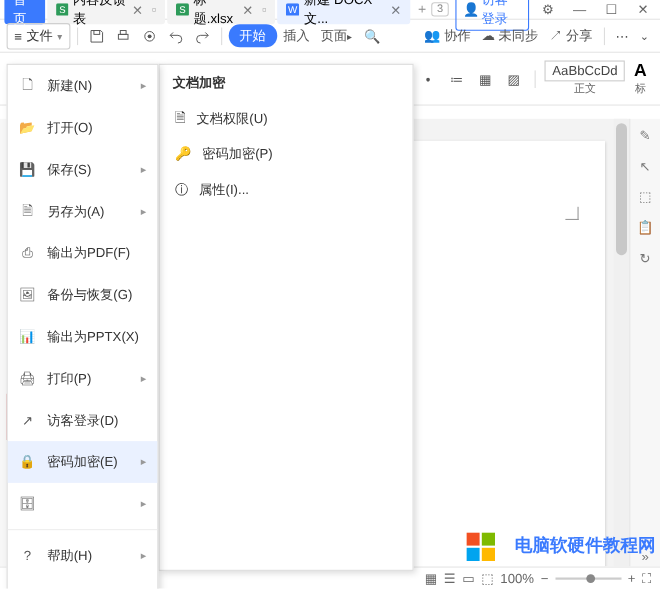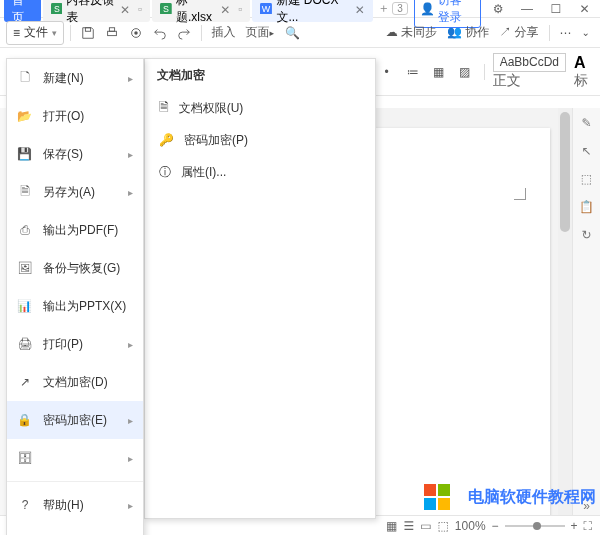--- a/index.html
+++ b/index.html
@@ -18,21 +18,21 @@
 .tbtn{height:22px;padding:0 4px;display:flex;align-items:center;color:#555;border-radius:3px;cursor:pointer}
 .tbtn svg{width:14px;height:14px}
 .filebtn{display:flex;align-items:center;gap:4px;height:24px;padding:0 6px;border:1px solid #d0d0d0;border-radius:3px;color:#333}
 .startbtn{background:#3a7afe;color:#fff;border-radius:10px;padding:2px 10px;font-size:12px}
 .divider{width:1px;height:16px;background:#ddd;margin:0 4px}
 .tlabel{color:#555;padding:0 4px;cursor:pointer}
 .searchbox{display:flex;align-items:center;gap:2px;color:#888;border:1px solid transparent;padding:2px 4px}
 .ribbon{height:48px;border-bottom:1px solid #e5e5e5;display:flex;align-items:center;padding:0 8px;gap:4px;overflow:hidden}
 .ribbtn{width:22px;height:22px;display:flex;align-items:center;justify-content:center;color:#555;border:1px solid transparent}
 .stylebox{border:1px solid #ccc;padding:2px 6px;font-size:11px;color:#444;text-align:center;line-height:1.1}
-.smlabel{font-size:14px;color:#666;}
+.smlabel{font-size:10px;color:#666;text-align:center}
 .doc{position:absolute;left:150px;right:30px;top:108px;bottom:20px;background:#f3f3f3;display:flex;justify-content:center;overflow:hidden}
 .page{background:#fff;margin-top:20px;width:380px;height:500px;box-shadow:0 1px 3px rgba(0,0,0,.2);position:relative}
 .corner{position:absolute;top:60px;right:24px;width:12px;height:12px;border-right:1px solid #999;border-bottom:1px solid #999}
 .sidepanel{position:absolute;right:0;top:108px;bottom:20px;width:28px;background:#f7f7f7;border-left:1px solid #e5e5e5;display:flex;flex-direction:column;align-items:center;padding-top:6px;gap:10px}
 .sidepanel div{width:18px;height:18px;display:flex;align-items:center;justify-content:center;color:#777}
 .statusbar{position:absolute;left:0;right:0;bottom:0;height:20px;background:#fff;border-top:1px solid #e5e5e5;display:flex;align-items:center;padding:0 8px;gap:6px;color:#666;font-size:11px}
 .statusbar .sp{flex:1}
 .filemenu{position:absolute;left:6px;top:58px;width:138px;background:#fff;border:1px solid #ddd;box-shadow:2px 2px 6px rgba(0,0,0,.15);z-index:10}
 .mitem{display:flex;align-items:center;height:38px;padding:0 10px;gap:10px;color:#333;cursor:pointer}
 .mitem .mico{width:16px;height:16px;display:flex;align-items:center;justify-content:center;color:#555}
@@ -132,28 +132,29 @@
       <svg viewBox="0 0 16 16">
         <path d="M5 4l-3 3 3 3M2 7h8a4 4 0 010 8" fill="none" stroke="#555"></path>
       </svg>
     </div>
   <div class="tbtn">
       <svg viewBox="0 0 16 16">
         <path d="M11 4l3 3-3 3M14 7H6a4 4 0 000 8" fill="none" stroke="#555"></path>
       </svg>
     </div>
   <div class="divider"></div>
+  <div class="startbtn">开始</div>
   <div class="tlabel">插入</div>
   <div class="tlabel"><span>页面</span><span style="font-size:9px">▸</span></div>
   <div class="searchbox">
     <span>🔍</span>
   </div>
   <div style="flex:1"></div>
+  <div class="tlabel"><span>👥</span> <span>协作</span></div>
   <div class="tlabel"><span>☁</span> <span>未同步</span></div>
-  <div class="tlabel"><span>👥</span> <span>协作</span></div>
   <div class="tlabel"><span>↗</span> <span>分享</span></div>
   <div class="divider"></div>
   <div class="tbtn">⋯</div>
   <div class="tbtn" style="font-size:10px">⌄</div>
 </div>
 
 <div class="ribbon">
   <div style="flex:1"></div>
   <div class="ribbtn">⇤</div>
   <div class="ribbtn">⇥</div>
@@ -228,21 +229,21 @@
       <span class="mico">📊</span>
       <span>输出为PPTX(X)</span>
     </div>
   <div class="mitem">
       <span class="mico">🖨</span>
       <span>打印(P)</span>
       <span class="arrow">▸</span>
     </div>
   <div class="mitem">
       <span class="mico">↗</span>
-      <span>文档加密(D)</span>
+      <span>访客登录(D)</span>
     </div>
   <div class="mitem" style="background:#eaf1ff">
       <span class="mico">🔒</span>
       <span>密码加密(E)</span>
       <span class="arrow">▸</span>
     </div>
   <div class="mitem">
       <span class="mico">🗄</span>
       <span class="arrow">▸</span>
     </div>

